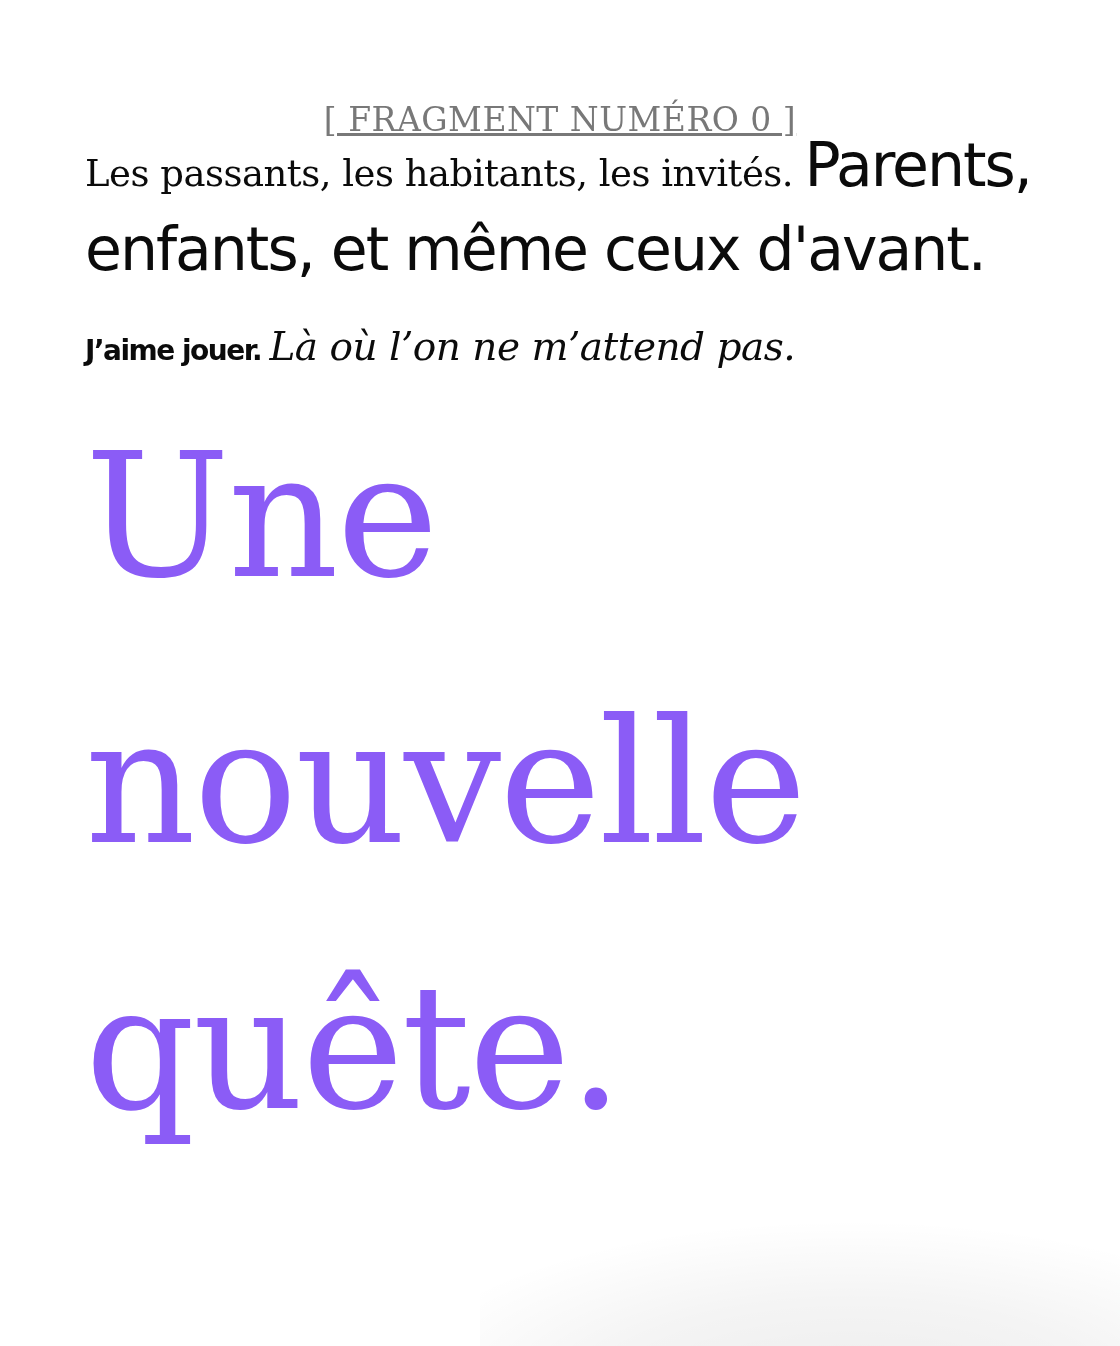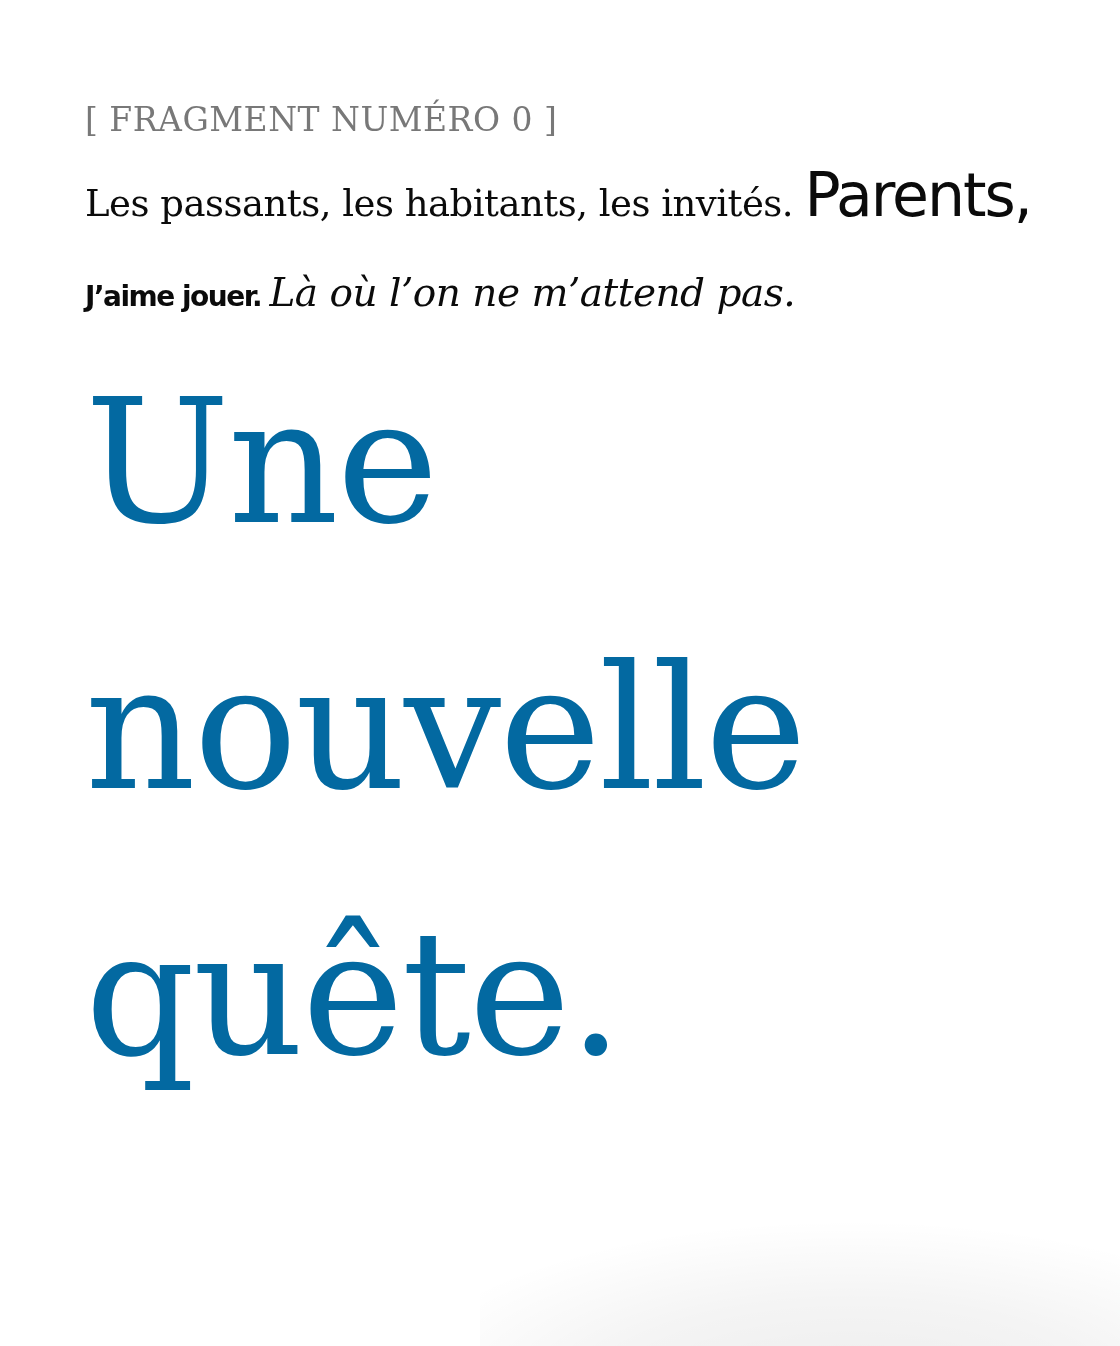--- a/index.html
+++ b/index.html
@@ -21,29 +21,30 @@
     padding: 100px 0 0 85px;
     width: 950px;
     z-index: 1;
   }
   .bracket-label {
     font-family: "DejaVu Serif", serif;
     color: #787878;
     font-size: 33px;
     line-height: 40px;
     letter-spacing: 0.5px;
-    text-align: left;
+    text-align: center;
     width: 950px;
     white-space: nowrap;
+    text-decoration: underline;
   }
   .intro-line {
     white-space: nowrap;
     font-size: 16px; 
   }
-  .line-1 { line-height: 86px; margin-top: 12px; }
+  .line-1 { line-height: 51px; }
   .line-2 { line-height: 87px; }
   .line-3 { line-height: 78px; }
   .seg-serif {
     font-family: "DejaVu Serif", serif;
     font-size: 37px;
     letter-spacing: -0.5px;
   }
   .seg-sans {
     font-family: "DejaVu Sans", "Liberation Sans", sans-serif;
     font-size: 60px;
@@ -63,21 +64,21 @@
     letter-spacing: -0.5px;
     margin-top: 8px;
   }
   .headline {
     margin-top: -10px;
     font-family: "DejaVu Serif", serif;
     font-size: 172px;
     line-height: 266px;
     letter-spacing: -2px;
     white-space: pre-line;
-    color: #0369a1;
+    color: #8b5cf6;
   }
   .footer-label {
     margin-top: 37px;
   }
   .corner-shade {
     position: absolute;
     right: 0;
     bottom: 0;
     width: 640px;
     height: 140px;
@@ -93,20 +94,23 @@
 <body>
 
 <div class="page">
 
   <div class="bracket-label header-label">[ FRAGMENT NUMÉRO 0 ]</div>
 
   <div class="intro-line line-1">
     <span class="seg-serif">Les passants, les habitants, les invités. </span><span class="seg-sans">Parents,</span>
   </div>
 
+  <div class="intro-line line-2">
+    <span class="seg-sans">enfants, et même ceux d'avant.</span>
+  </div>
 
   <div class="intro-line line-3">
     <span class="seg-bold">J’aime jouer. </span><span class="seg-italic">Là où l’on ne m’attend pas.</span>
   </div>
 
   <div class="headline">Une
 nouvelle
 quête.</div>
 
 

